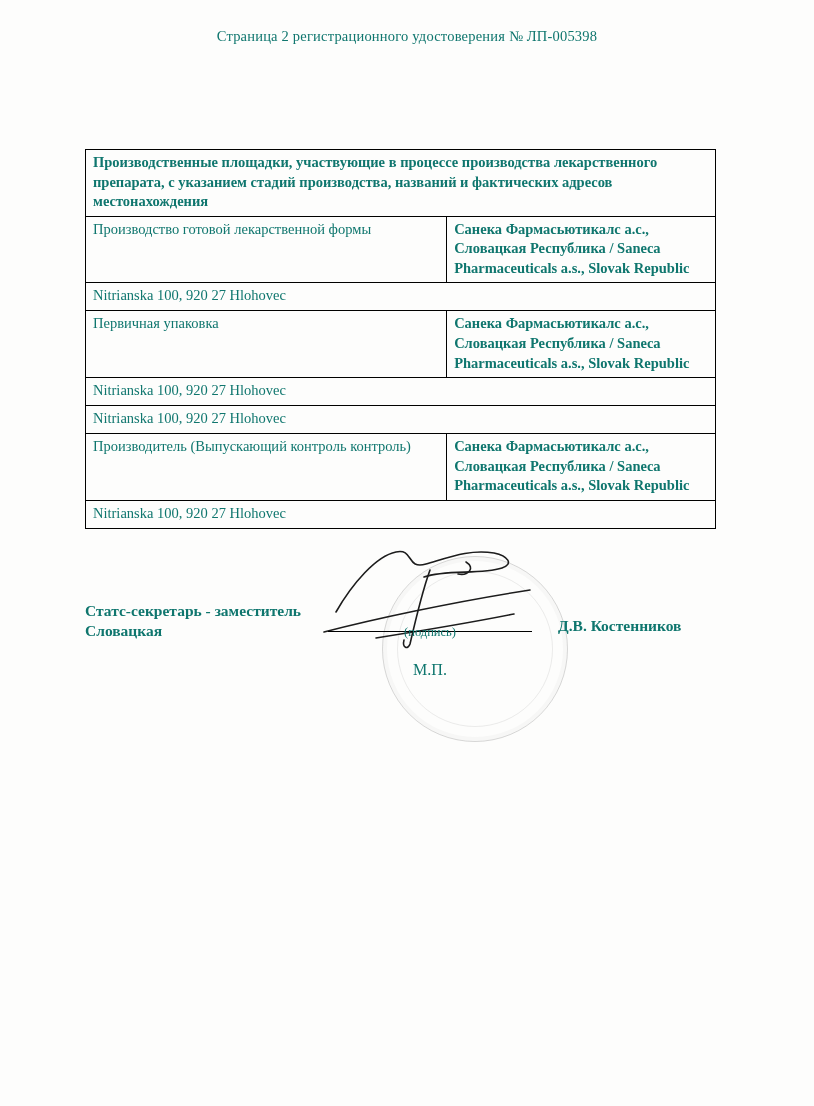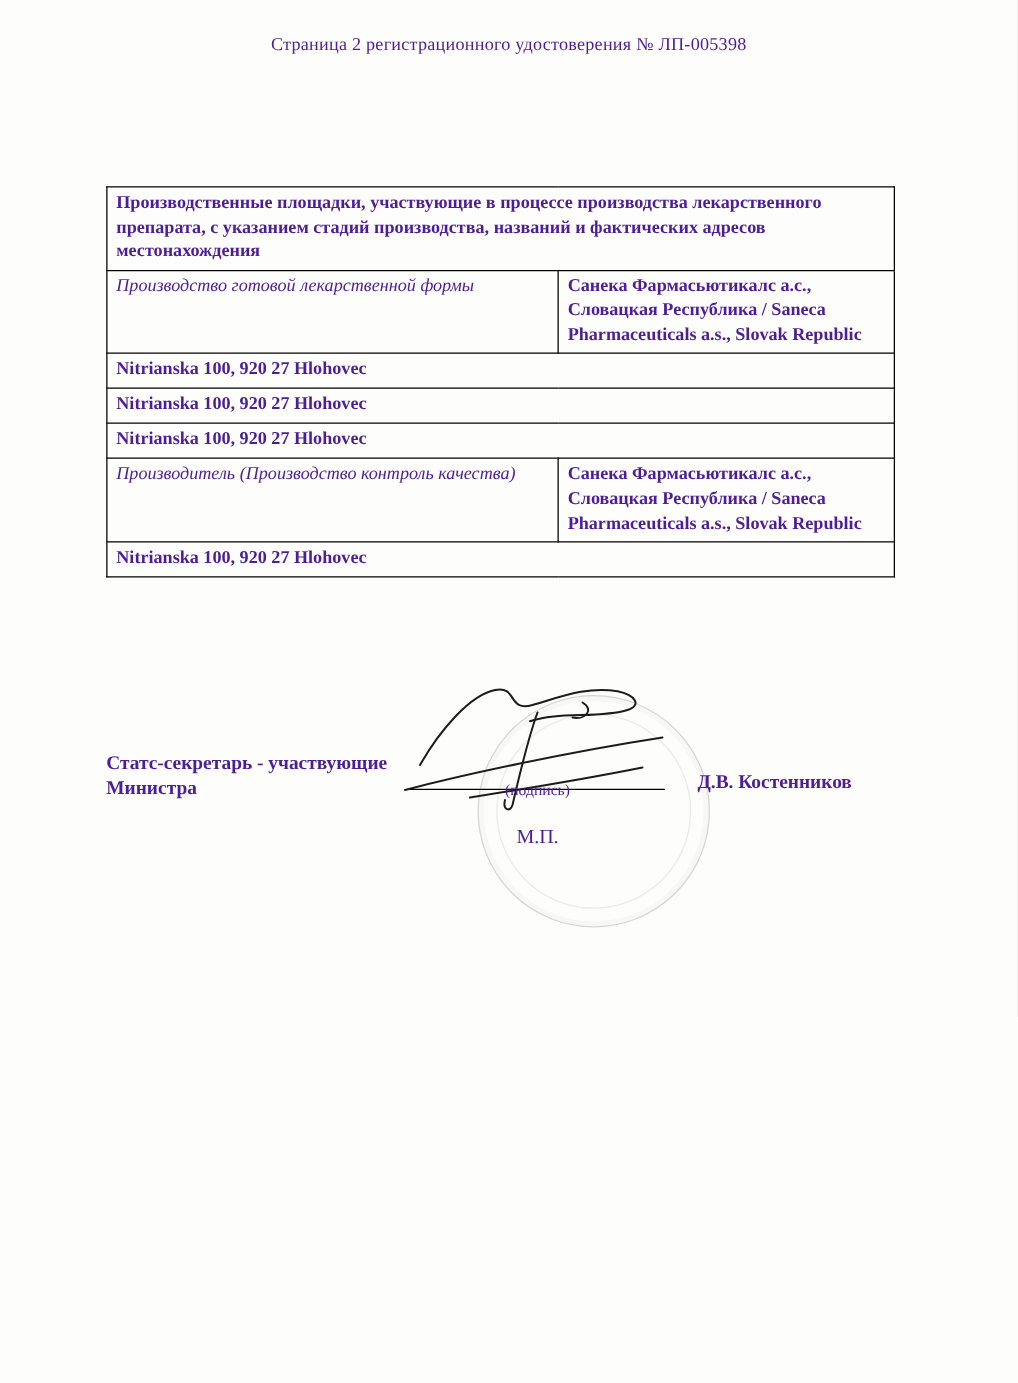--- a/index.html
+++ b/index.html
@@ -3,21 +3,21 @@
 <meta charset="utf-8">
 <style>
   html, body { margin: 0; padding: 0; background: #e8e8e8; }
   .page {
     position: relative;
     width: 814px;
     height: 1106px;
     margin: 0 auto;
     background: #fdfdfc;
     font-family: "Liberation Serif", serif;
-    color: #4c1d95;
+    color: #0f766e;
     overflow: hidden;
   }
   .page-header {
     position: absolute;
     top: 28px;
     left: 0;
     width: 100%;
     text-align: center;
     font-size: 14.5px;
     letter-spacing: 0.2px;
@@ -35,31 +35,29 @@
     border: 1.4px solid #000;
     padding: 3px 16px 4px 7px;
     vertical-align: top;
     margin-left: 28px;
   }
   td.title-cell {
     font-weight: bold;
     height: 56px;
   }
   td.stage-cell {
-    font-style: italic;
     width: 356px;
     height: 56px;
   }
   td.mfr-cell {
     width: 255px;
     font-weight: bold;
   }
   td.addr-cell {
     height: 20px;
-    font-weight: bold;
   }
   .sig-position {
     position: absolute;
     left: 85px;
     top: 601px;
     width: 245px;
     font-size: 15.5px;
     font-weight: bold;
     line-height: 1.3;
   }
@@ -138,29 +136,33 @@
 
     <tr>
       <td class="stage-cell">Производство готовой лекарственной формы</td>
       <td class="mfr-cell">Санека Фармасьютикалс а.с., Словацкая Республика / Saneca Pharmaceuticals a.s., Slovak Republic</td>
     </tr>
     <tr>
       <td colspan="2" class="addr-cell">Nitrianska 100, 920 27 Hlohovec</td>
     </tr>
 
     <tr>
+      <td class="stage-cell">Первичная упаковка</td>
+      <td class="mfr-cell">Санека Фармасьютикалс а.с., Словацкая Республика / Saneca Pharmaceuticals a.s., Slovak Republic</td>
+    </tr>
+    <tr>
       <td colspan="2" class="addr-cell">Nitrianska 100, 920 27 Hlohovec</td>
     </tr>
 
     <tr>
       <td colspan="2" class="addr-cell">Nitrianska 100, 920 27 Hlohovec</td>
     </tr>
 
     <tr>
-      <td class="stage-cell">Производитель (Производство контроль качества)</td>
+      <td class="stage-cell">Производитель (Выпускающий контроль контроль)</td>
       <td class="mfr-cell">Санека Фармасьютикалс а.с., Словацкая Республика / Saneca Pharmaceuticals a.s., Slovak Republic</td>
     </tr>
     <tr>
       <td colspan="2" class="addr-cell">Nitrianska 100, 920 27 Hlohovec</td>
     </tr>
   </tbody>
     </table>
 
   <div class="stamp-circle">
     <div class="stamp-circle-inner"></div>
@@ -169,21 +171,21 @@
   <svg class="sig-scribble" viewBox="0 0 240 112" fill="none" stroke="#1c1c1c" stroke-width="1.6" stroke-linecap="round">
     <path d="M18 72 C 34 44, 58 16, 78 12 C 96 8, 88 30, 108 24 C 132 17, 152 9, 176 13 C 190 16, 196 24, 184 28 C 162 35, 128 29, 106 37"></path>
     <path d="M6 92 C 52 80, 134 62, 212 50"></path>
     <path d="M58 98 C 96 92, 146 84, 196 74"></path>
     <path d="M112 30 C 104 52, 98 78, 92 104 C 90 110, 84 108, 86 100"></path>
     <path d="M148 22 C 158 28, 150 36, 140 34"></path>
   </svg>
 
   <div class="sig-line"></div>
 
-  <div class="sig-position">Статс-секретарь - участвующие Министра</div>
+  <div class="sig-position">Статс-секретарь - заместитель Словацкая</div>
 
   <div class="sig-name">Д.В. Костенников</div>
 
   <div class="sig-caption">(подпись)</div>
 
   <div class="stamp-label">М.П.</div>
 
 </div>
 
 </body></html>

